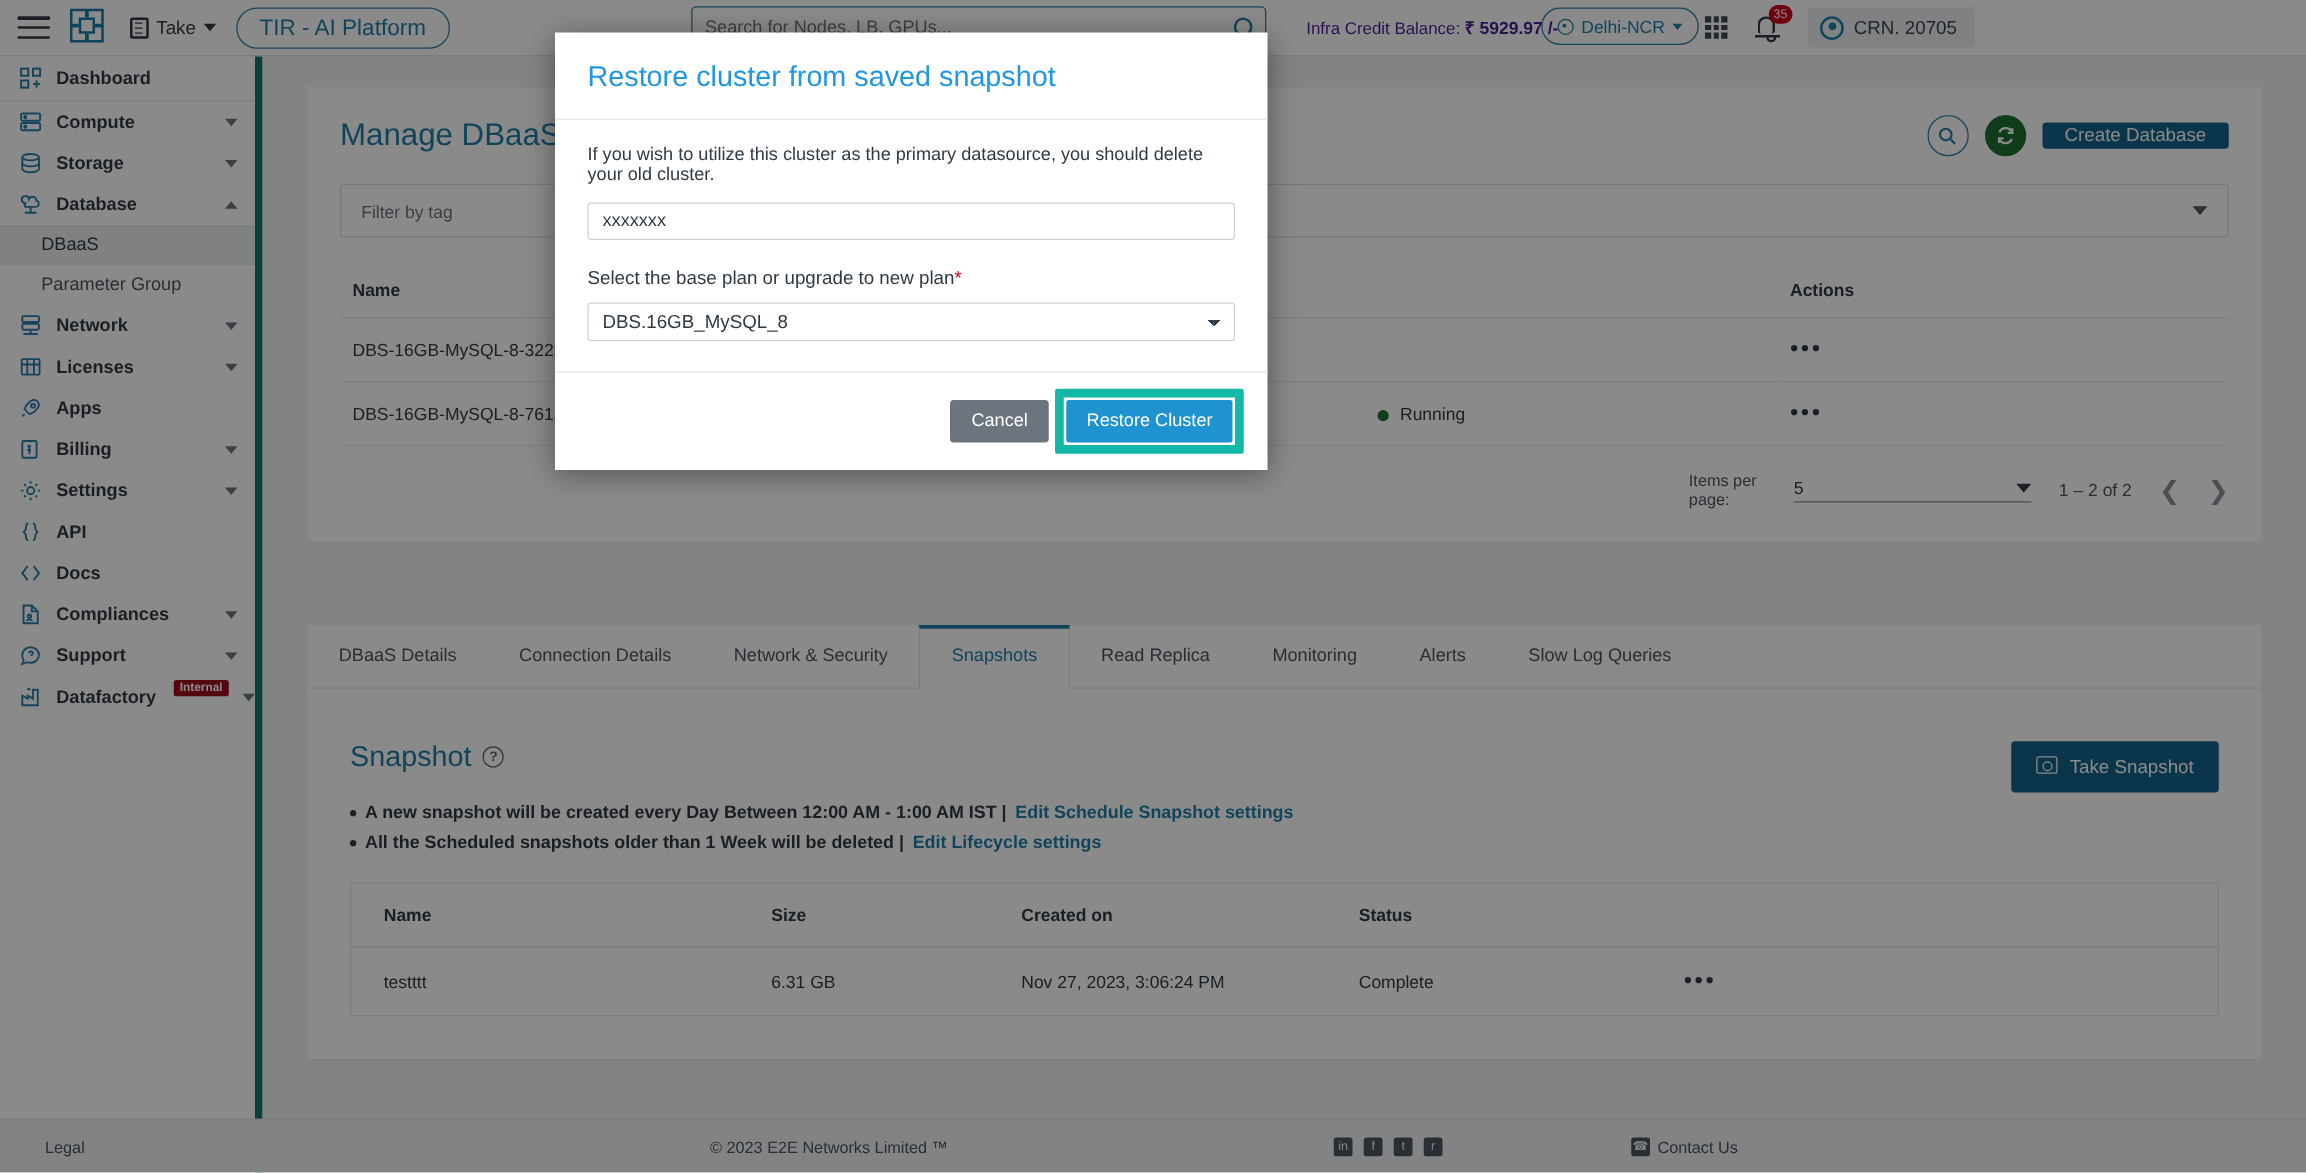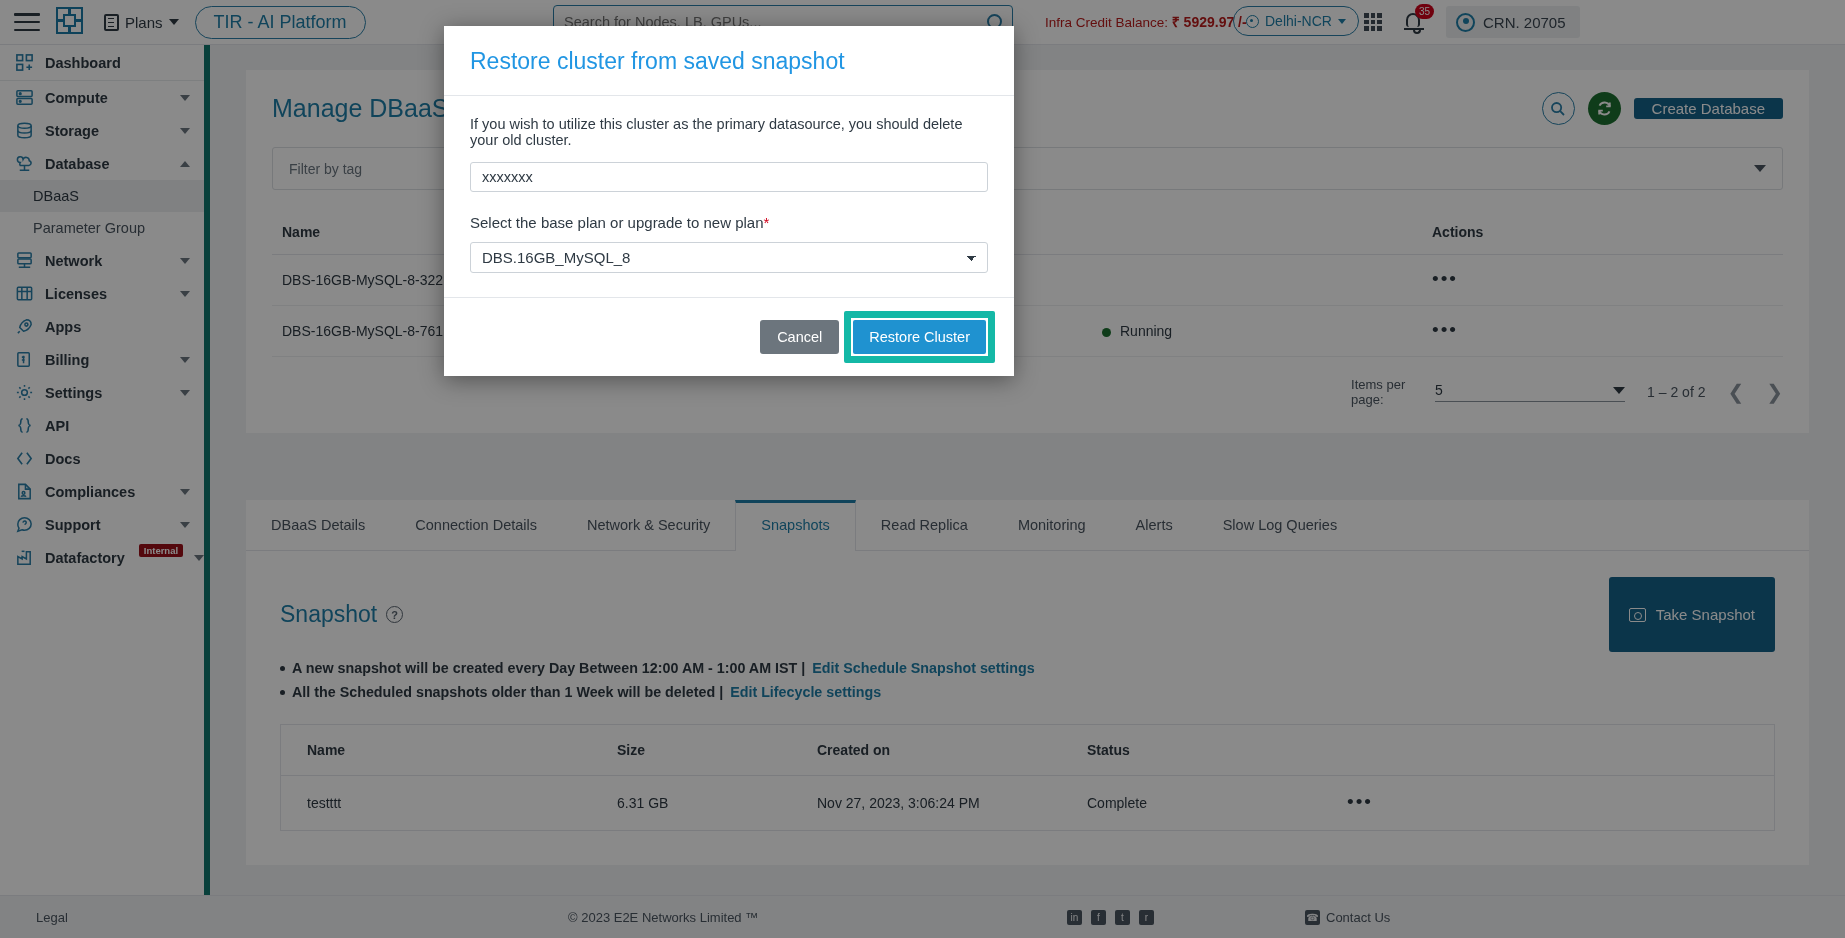--- a/index.html
+++ b/index.html
@@ -42,21 +42,21 @@
     position:absolute; left: 553px; top: 5px; width: 460px; height: 33px;
     border:1.5px solid #2b7fa8; border-radius:4px; display:flex; align-items:center;
     padding: 0 10px; background:#fff;
   }
   .topsearch input {
     border:none; outline:none; flex:1; font-size:14.5px; color:#6b7680;
     font-family:"Liberation Sans", sans-serif; background:transparent;
   }
   .mag { width:15px;height:15px;border:2px solid #2b7fa8;border-radius:50%;position:relative;flex:none;}
   .mag::after { content:"";position:absolute;width:2px;height:6px;background:#2b7fa8;transform:rotate(-45deg);right:-2px;bottom:-5px;}
-  .credit { position:absolute; left:1045px; top:12px; font-size:13.5px; color:#b91c1c; white-space:nowrap; }
+  .credit { position:absolute; left:1045px; top:12px; font-size:13.5px; color:#4c1d95; white-space:nowrap; }
   .credit b { font-size:14px; }
   .region-pill {
     position:absolute; left:1233px; top:6px; height:30px; border:1.5px solid #2b7fa8; border-radius:16px;
     display:flex;align-items:center;gap:6px;padding:0 12px;color:#1f7fa8;font-size:14px;cursor:pointer;
   }
   .pin { width:13px;height:13px;border:1.8px solid #1f7fa8;border-radius:50%;position:relative;}
   .pin::after{content:"";position:absolute;left:3.4px;top:3.4px;width:3px;height:3px;background:#1f7fa8;border-radius:50%;}
   .caret-sm { width:0;height:0;border-left:4px solid transparent;border-right:4px solid transparent;border-top:5px solid #1f7fa8;}
   .grid-ic { position:absolute; left:1364px; top:13px; width:18px; height:18px; display:grid; grid-template-columns:repeat(3,1fr); grid-template-rows:repeat(3,1fr); gap:2px; cursor:pointer;}
   .grid-ic i { background:#3f4a55; display:block; }
@@ -116,21 +116,21 @@
   .arrow-btn { font-size:20px; color:#8a939c; cursor:pointer; }
 
   
   .tabs-card { position:absolute; left:272px; top:484px; right:36px; background:#fff;}
   .tabs { display:flex; border-bottom:1px solid #e3e6ea; }
   .tab { padding:17px 25px; font-size:14.5px; color:#4a5560; cursor:pointer; white-space:nowrap;}
   .tab.active { color:#1f7fa8; border-top:3px solid #1f7fa8; border-left:1px solid #e3e6ea; border-right:1px solid #e3e6ea; background:#fff; margin-bottom:-1px; padding-top:14px;}
   .snap-body { padding:26px 34px 34px; }
   .snap-title-row{ display:flex; align-items:center;}
   .snap-title{ font-size:23px; color:#1f7fa8;}
-  .take-snap { margin-left:auto; background:#16628a; color:#fff; border:none; font-size:15px; padding:29px 20px; border-radius:3px; display:flex; align-items:center; gap:10px; cursor:pointer; font-family:"Liberation Sans",sans-serif;}
+  .take-snap { margin-left:auto; background:#16628a; color:#fff; border:none; font-size:15px; padding:12px 20px; border-radius:3px; display:flex; align-items:flex-start; gap:10px; cursor:pointer; font-family:"Liberation Sans",sans-serif;margin-top:16px;}
   .cam { width:17px;height:14px;border:1.8px solid #fff;border-radius:2px;position:relative;}
   .cam::after{content:"";position:absolute;left:4.5px;top:3px;width:6px;height:6px;border:1.6px solid #fff;border-radius:50%;}
   .note { font-size:14.3px; color:#2f3a44; margin-top:8px; display:flex; align-items:center; gap:7px;font-weight:bold;}
   .note:first-of-type { margin-top:28px; }
   .bullet { width:5px;height:5px;border-radius:50%;background:#2f3a44;flex:none;}
   .lnk { color:#1f7fa8; cursor:pointer;}
   .snap-table-wrap { margin-top:24px; border:1px solid #e3e6ea; }
   table.snaptable { width:100%; border-collapse:collapse;}
   table.snaptable th { text-align:left; font-size:14px; font-weight:bold; color:#2f3a44; padding:17px 26px; border-bottom:1px solid #e3e6ea;}
   table.snaptable td { font-size:14px; color:#2f3a44; padding:19px 26px; }
@@ -186,21 +186,21 @@
         </div>
     <div class="brandlogo">
       <div class="bl-box" style="left:0;top:0;width:14px;height:14px;"></div>
       <div class="bl-box" style="left:13px;top:0;width:14px;height:14px;"></div>
       <div class="bl-box" style="left:0;top:13px;width:14px;height:14px;"></div>
       <div class="bl-box" style="left:13px;top:13px;width:14px;height:14px;"></div>
       <div style="position:absolute;left:7px;top:7px;width:13px;height:13px;background:#fff;border:2.5px solid #1b7ba6;"></div>
     </div>
     <div class="plans-wrap">
       <span class="plans-ic"></span>
-      <span class="plans-label">Plans</span>
+      <span class="plans-label">Take</span>
       <span class="caret-dn"></span>
     </div>
     <div class="tir-pill">TIR - AI Platform</div>
 
     <div class="topsearch">
       <input placeholder="Search for Nodes, LB, GPUs..." style="">
       <span class="mag"></span>
     </div>
 
     <div class="credit">

